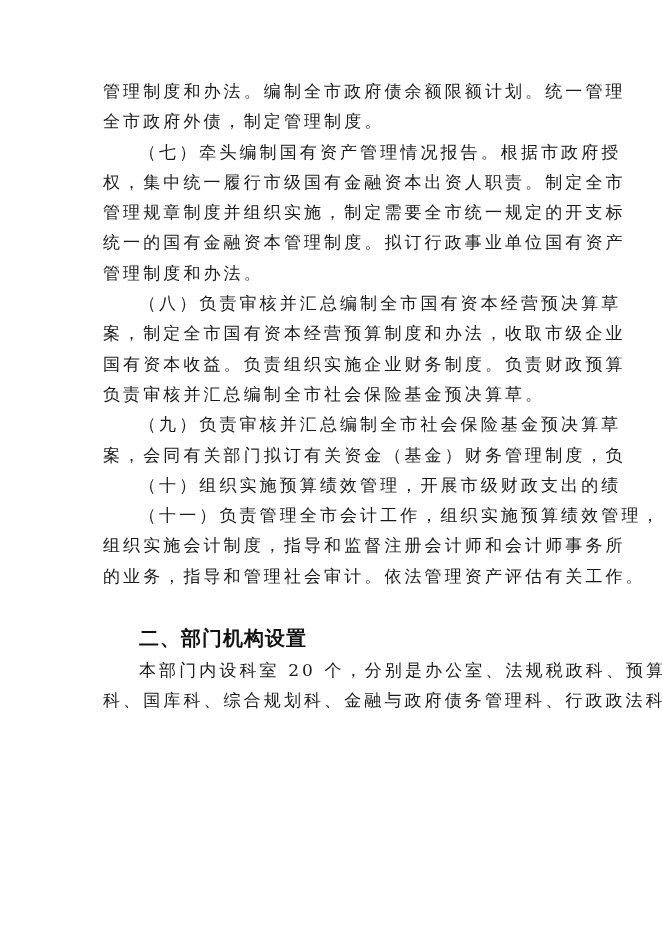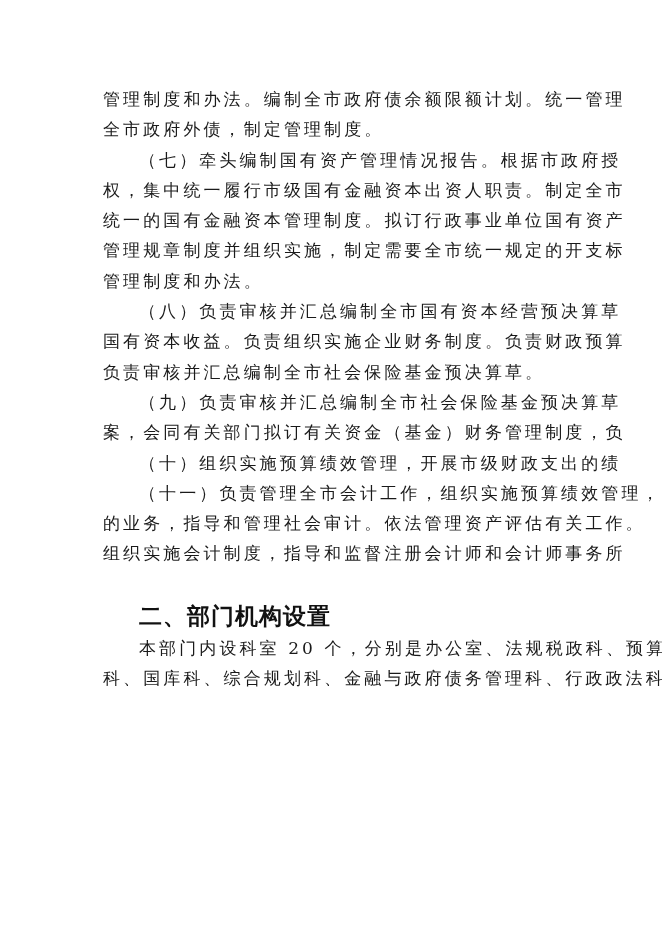--- a/index.html
+++ b/index.html
@@ -11,21 +11,21 @@
       width: 662px;
       height: 936px;
       overflow: hidden;
       position: relative;
       font-family: "DejaVu Serif", "Liberation Serif", serif;
       color: #1a1a1a;
     }
     .page {
       position: absolute;
       left: 103px;
-      top: 84px;
+      top: 76px;
       width: 458px;
     }
     .line {
       font-size: 17px;
       height: 30.3px;
       line-height: 30.3px;
       white-space: nowrap;
       letter-spacing: 3.1px;
       text-align: justify;
       text-align-last: justify;
@@ -36,65 +36,66 @@
     }
     .line.indent {
       padding-left: 36px;
     }
     .heading-gap {
       height: 30px;
     }
     .heading {
       font-family: "DejaVu Sans", "Liberation Sans", sans-serif;
       font-weight: bold;
-      font-size: 23px;
+      font-size: 20px;
       height: 34px;
       line-height: 34px;
       padding-left: 36px;
       letter-spacing: 1px;
       color: #111;
     }
   </style>
 </head>
 <body>
 
 <div class="page">
 
   <div>
     <div class="line">管理制度和办法。编制全市政府债余额限额计划。统一管理</div>
     <div class="line last">全市政府外债，制定管理制度。</div>
   </div>
 
   <div>
     <div class="line indent">（七）牵头编制国有资产管理情况报告。根据市政府授</div>
     <div class="line">权，集中统一履行市级国有金融资本出资人职责。制定全市</div>
+    <div class="line">管理规章制度并组织实施，制定需要全市统一规定的开支标</div>
     <div class="line">统一的国有金融资本管理制度。拟订行政事业单位国有资产</div>
-    <div class="line">管理规章制度并组织实施，制定需要全市统一规定的开支标</div>
     <div class="line last">管理制度和办法。</div>
   </div>
 
   <div>
     <div class="line indent">（八）负责审核并汇总编制全市国有资本经营预决算草</div>
+    <div class="line">案，制定全市国有资本经营预算制度和办法，收取市级企业</div>
     <div class="line">国有资本收益。负责组织实施企业财务制度。负责财政预算</div>
     <div class="line last">负责审核并汇总编制全市社会保险基金预决算草。</div>
   </div>
 
   <div>
     <div class="line indent">（九）负责审核并汇总编制全市社会保险基金预决算草</div>
     <div class="line">案，会同有关部门拟订有关资金（基金）财务管理制度，负</div>
   </div>
 
   <div>
     <div class="line indent">（十）组织实施预算绩效管理，开展市级财政支出的绩</div>
   </div>
 
   <div>
     <div class="line indent">（十一）负责管理全市会计工作，组织实施预算绩效管理，</div>
+    <div class="line">组织实施会计制度，指导和监督注册会计师和会计师事务所</div>
     <div class="line">的业务，指导和管理社会审计。依法管理资产评估有关工作。</div>
-    <div class="line">组织实施会计制度，指导和监督注册会计师和会计师事务所</div>
   </div>
 
 
   <div class="heading-gap"></div>
 
   <div class="heading">二、部门机构设置</div>
 
   <div>
     <div class="line indent">本部门内设科室 20 个，分别是办公室、法规税政科、预算</div>
     <div class="line">科、国库科、综合规划科、金融与政府债务管理科、行政政法科、</div>

